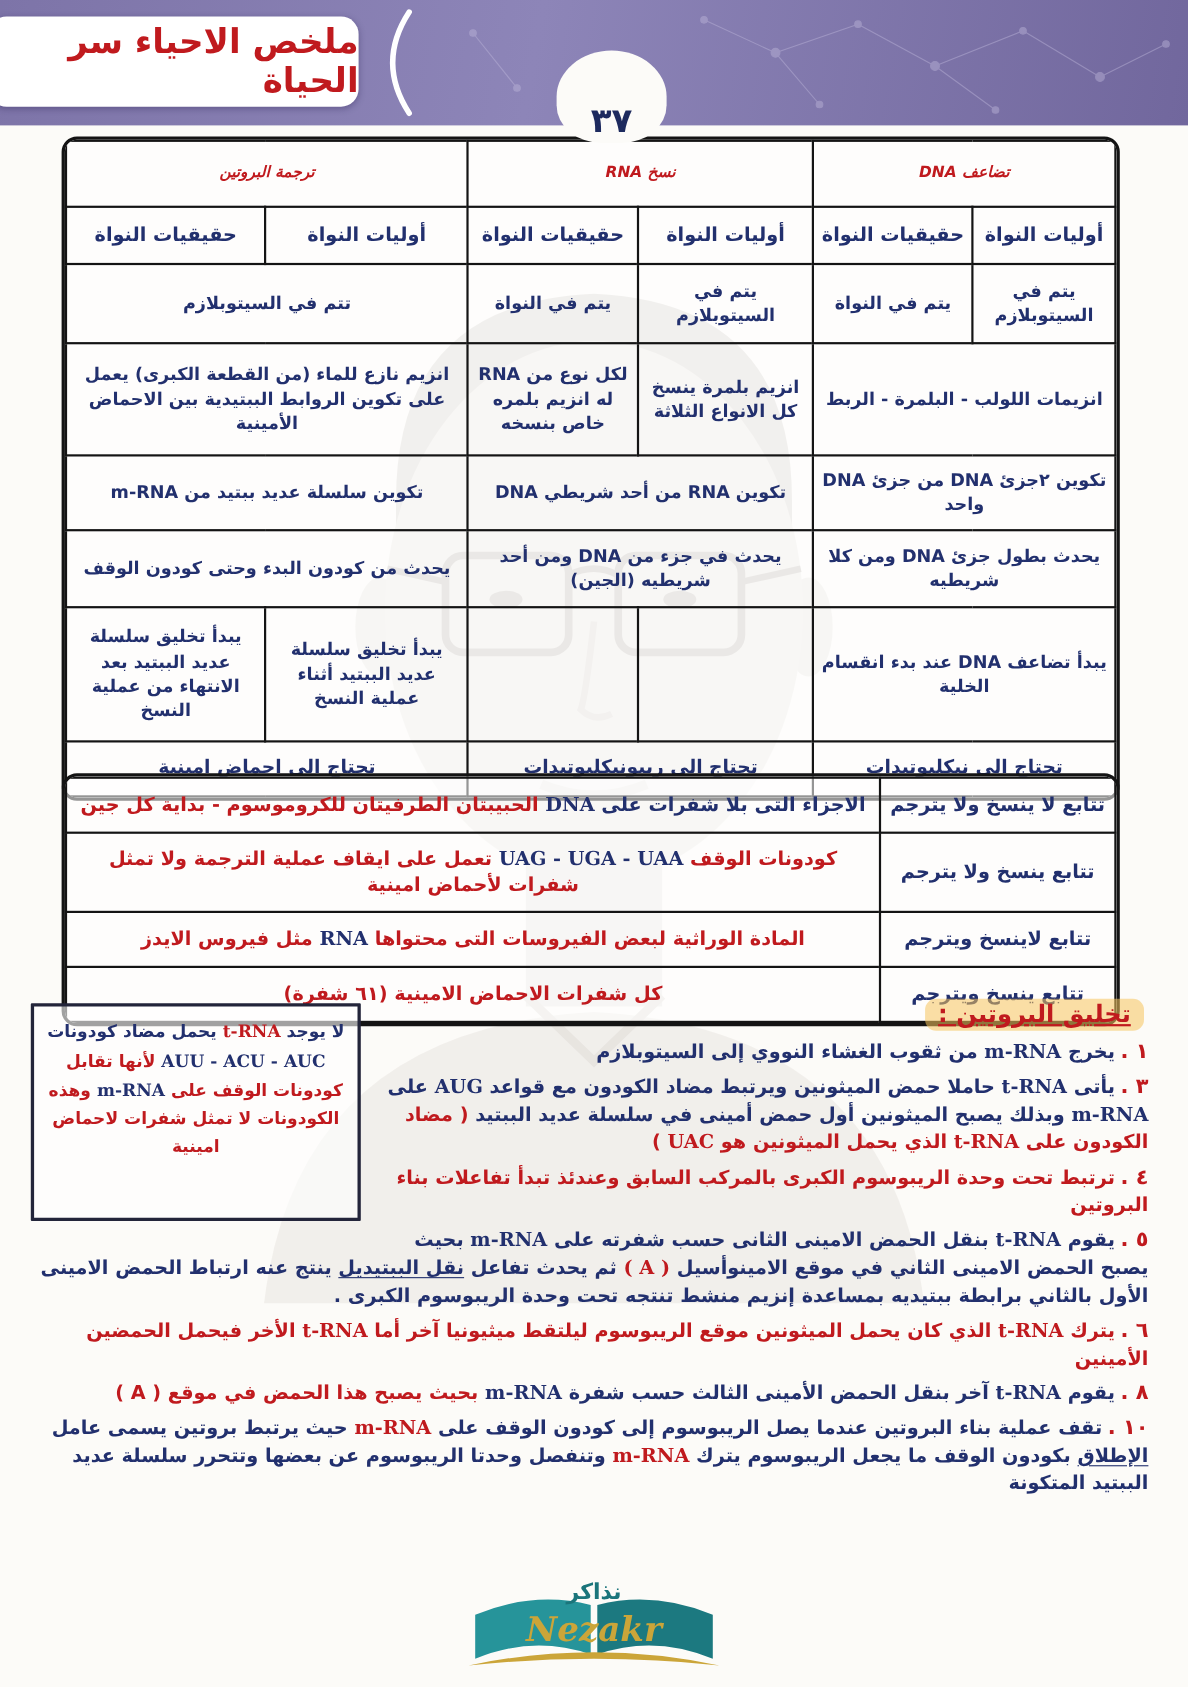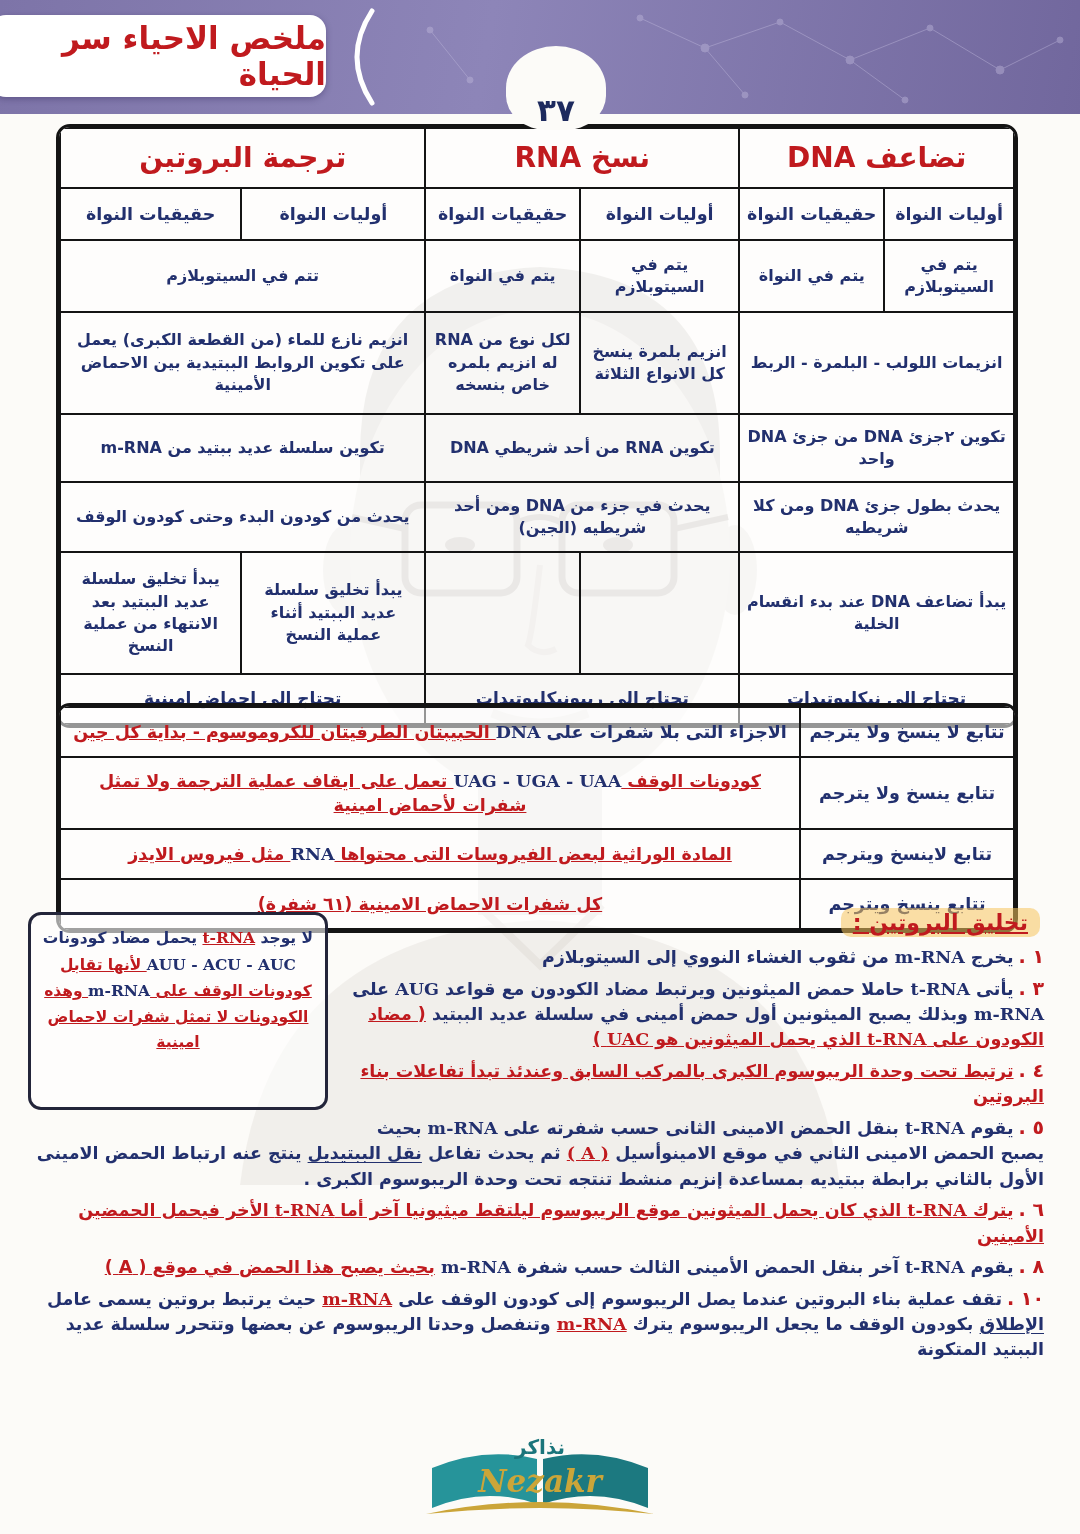--- a/index.html
+++ b/index.html
@@ -2,21 +2,21 @@
 <html lang="ar" dir="rtl"><head>
 <meta charset="utf-8">
 <style>
   html,body{margin:0;padding:0;}
   body{
     width:1080px;height:1534px;position:relative;overflow:hidden;
     background:#fcfbf8;
     font-family:"DejaVu Sans",sans-serif;
     direction:rtl;
   }
-  .red{color:#c01a1e;text-decoration:underline;}
+  .red{color:#c01a1e;}
   .lat{font-family:"DejaVu Serif",serif;}
   .red.lat,.redlat{color:#c01a1e;}
   .und{text-decoration:underline;text-underline-offset:3px;}
 
   
   .header{
     position:absolute;top:0;left:0;right:0;height:114px;z-index:4;
     background:linear-gradient(100deg,#776d a3,#8d85b8 45%,#71679d);
     background:linear-gradient(100deg,#7d74a8 0%,#8d85b8 45%,#71679d 100%);
   }
@@ -45,40 +45,40 @@
     border:3px solid #141414;border-radius:14px;overflow:hidden;
     background:rgba(255,255,255,.55);
   }
   .main-tbl{top:124px;}
   .seq-tbl{top:703px;}
   table{width:100%;border-collapse:collapse;direction:rtl;}
   td{
     border:2px solid #141414;text-align:center;vertical-align:middle;
     padding:4px 6px;color:#22306e;font-weight:bold;font-size:16px;line-height:1.4;
   }
-  .grp-title{color:#c01a1e;font-size:28px;height:50px;}
+  .grp-title{color:#c01a1e;font-size:14px;height:50px;font-style:italic;}
   .subhead{font-size:17.5px;height:42px;}
   .r-loc td{height:62px;}
   .r-enz td{height:92px;}
   .r-prod td{height:58px;}
   .r-ext td{height:60px;}
   .r-time td{height:112px;}
   .r-need td{height:40px;font-size:17px;}
   .seq-label{width:200px;font-size:17.5px;height:40px;}
   .seq-desc{font-size:17.5px;}
   .sr2 td{height:62px;}
 
   
   .synthesis{
     position:absolute;top:910px;right:36px;left:28px;z-index:2;
     color:#22306e;
   }
   .note-box{
     float:left;width:278px;min-height:172px;
-    border:3px solid #23253a;border-radius:13px;
+    border:3px solid #23253a;border-radius:1px;
     background:rgba(255,255,255,.6);
     padding:10px 8px;margin:2px 14px 10px 0;
     text-align:center;font-size:15.5px;font-weight:bold;line-height:1.65;
     color:#22306e;
   }
   .synth-heading{text-align:right;font-size:22px;margin:0 4px 8px 0;font-weight:bold;}
   .synth-heading .hl{
     color:#c01a1e;background:rgba(245,196,92,.55);
     padding:2px 12px;border-radius:10px;text-decoration:underline;
   }

